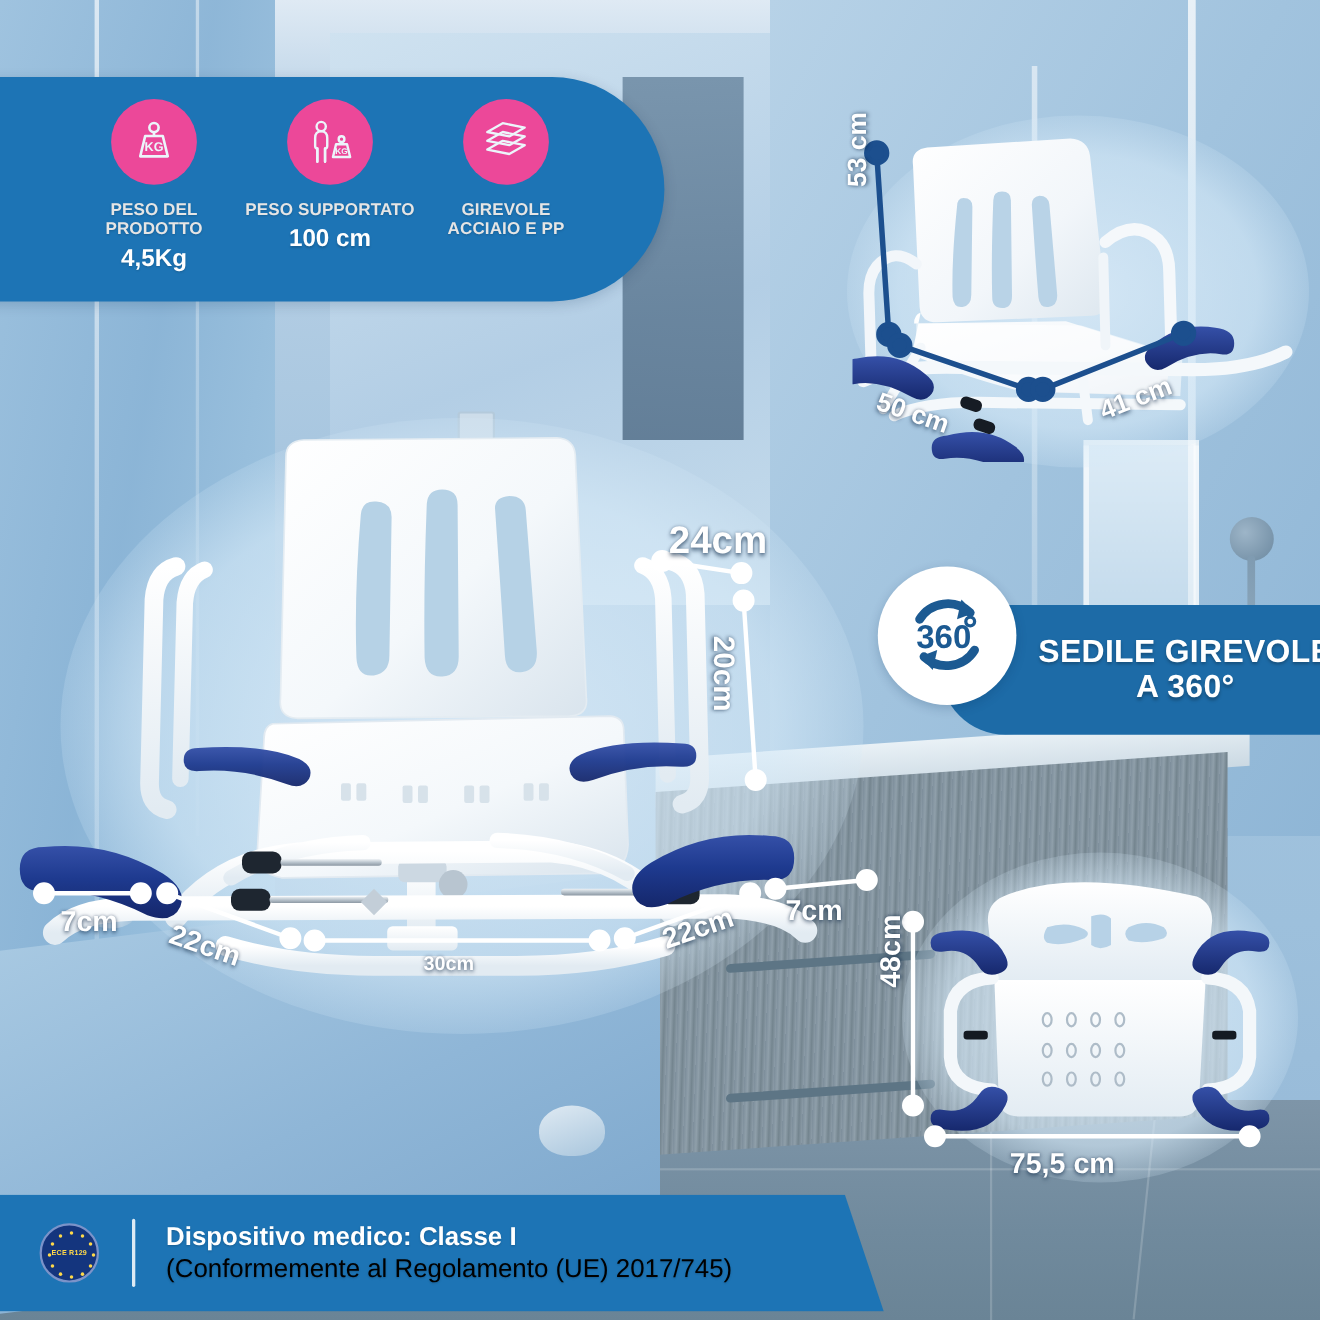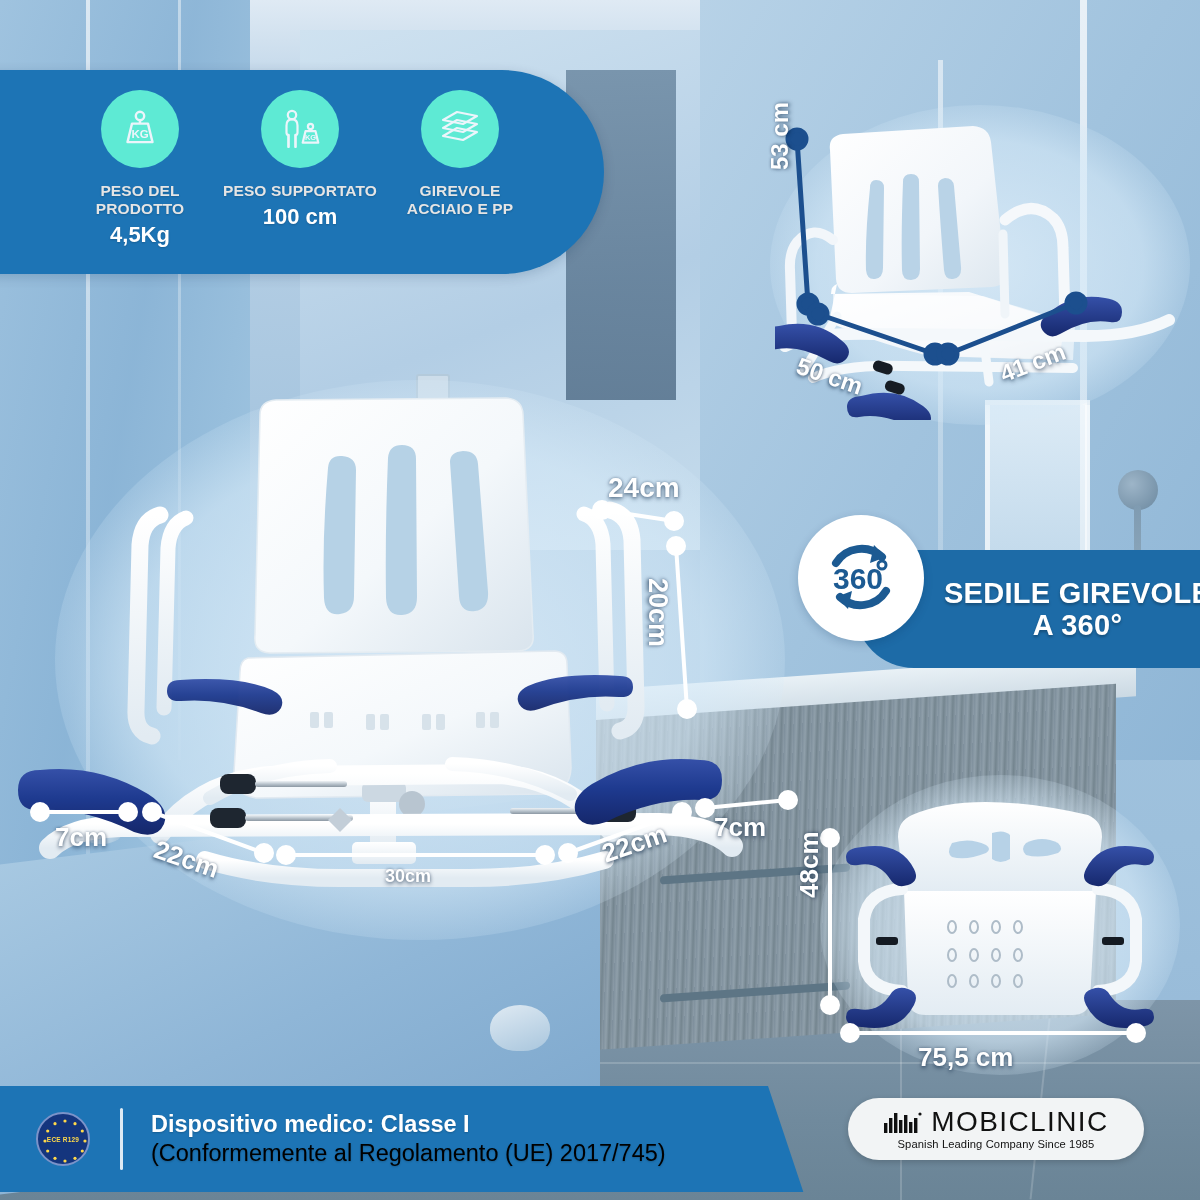--- a/index.html
+++ b/index.html
@@ -130,21 +130,21 @@
   .header-banner{
     position:absolute; left:-60px; top:70px; width:664px; height:204px;
     background:#1d74b5;
     border-radius:0 102px 102px 0;
     display:flex; align-items:flex-start; justify-content:flex-end;
     box-shadow:0 3px 12px rgba(0,40,80,.18);
   }
   .spec-row{ display:flex; gap:0px; padding:20px 64px 0 0; }
   .spec{ width:160px; display:flex; flex-direction:column; align-items:center; }
   .spec-ic{
-    width:78px; height:78px; border-radius:50%; background:#5eead4;
+    width:78px; height:78px; border-radius:50%; background:#ec4899;
     display:flex; align-items:center; justify-content:center; margin-bottom:14px;
   }
   .spec-title{
     color:#e5e5e5; font-size:15.5px; font-weight:bold; letter-spacing:.1px;
     text-align:center; line-height:1.16; text-shadow:0 1px 2px rgba(0,0,0,.18);
   }
   .spec-val{
     color:#fff; font-size:22px; font-weight:bold; margin-top:4px;
     text-shadow:0 1px 2px rgba(0,0,0,.18);
   }
@@ -460,21 +460,21 @@
         <circle cx="808" cy="304" r="9"></circle>
       <line x1="818" y1="314" x2="935" y2="354"></line>
       <circle cx="818" cy="314" r="9"></circle>
         <circle cx="935" cy="354" r="9"></circle>
       <line x1="948" y1="354" x2="1076" y2="303"></line>
       <circle cx="948" cy="354" r="9"></circle>
         <circle cx="1076" cy="303" r="9"></circle>
     </g>
   </svg>
 
-  <div class="dim-label" style="left:608px;top:472px;font-size:28px;">24cm</div>
+  <div class="dim-label" style="left:608px;top:472px;font-size:35px;">24cm</div>
   <div class="dim-label" style="left:673px;top:578px;font-size:27px;transform:rotate(90deg);transform-origin:left top;">20cm</div>
   <div class="dim-label" style="left:55px;top:822px;font-size:26px;">7cm</div>
   <div class="dim-label" style="left:160px;top:834px;font-size:26px;transform:rotate(19deg);transform-origin:left top;">22cm</div>
   <div class="dim-label" style="left:385px;top:866px;font-size:18px;">30cm</div>
   <div class="dim-label" style="left:598px;top:840px;font-size:26px;transform:rotate(-19deg);transform-origin:left top;">22cm</div>
   <div class="dim-label" style="left:714px;top:812px;font-size:26px;">7cm</div>
 
   <div class="dim-label navy" style="left:766px;top:170px;font-size:24px;transform:rotate(-90deg);transform-origin:left top;">53 cm</div>
   <div class="dim-label navy" style="left:802px;top:352px;font-size:24px;transform:rotate(19deg);transform-origin:left top;">50 cm</div>
   <div class="dim-label navy" style="left:996px;top:362px;font-size:24px;transform:rotate(-21deg);transform-origin:left top;">41 cm</div>
@@ -567,34 +567,14 @@
       </svg>
       <span class="eu-label">ECE R129</span>
     </div>
     <div class="divider-v"></div>
     <div>
       <div class="med-l1">Dispositivo medico: Classe I</div>
       <div class="med-l2">(Conformemente al Regolamento (UE) 2017/745)</div>
     </div>
   </div>
 
-  <div class="logo-pill">
-    <div>
-      <div class="logo-inner">
-        <svg width="40" height="24" viewBox="0 0 40 24">
-          <g fill="#111">
-            <rect x="1" y="13" width="3.4" height="10"></rect>
-            <rect x="6" y="8" width="3.4" height="15"></rect>
-            <rect x="11" y="3" width="3.4" height="20"></rect>
-            <rect x="16" y="10" width="3.4" height="13"></rect>
-            <rect x="21" y="5" width="3.4" height="18"></rect>
-            <rect x="26" y="12" width="3.4" height="11"></rect>
-            <rect x="31" y="8" width="3.4" height="15"></rect>
-            <circle cx="37" cy="4" r="1.6"></circle>
-          </g>
-        </svg>
-        <span class="logo-word">MOBICLINIC</span>
-      </div>
-      <div class="logo-sub">Spanish Leading Company Since 1985</div>
-    </div>
-  </div>
 
 </div>
 
 </body></html>

